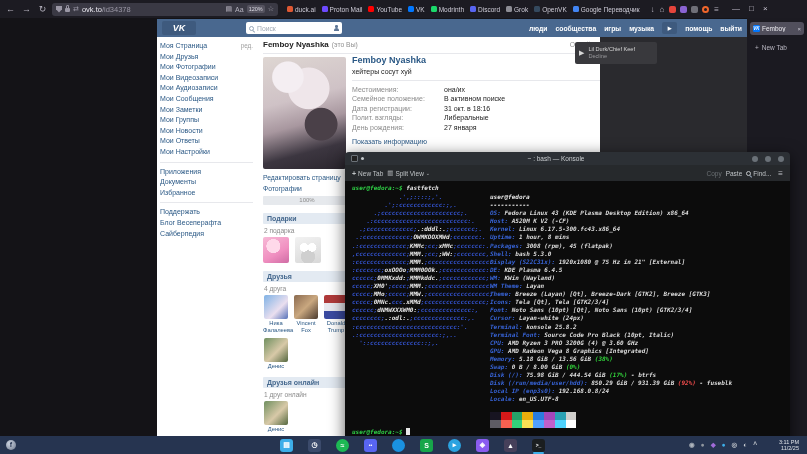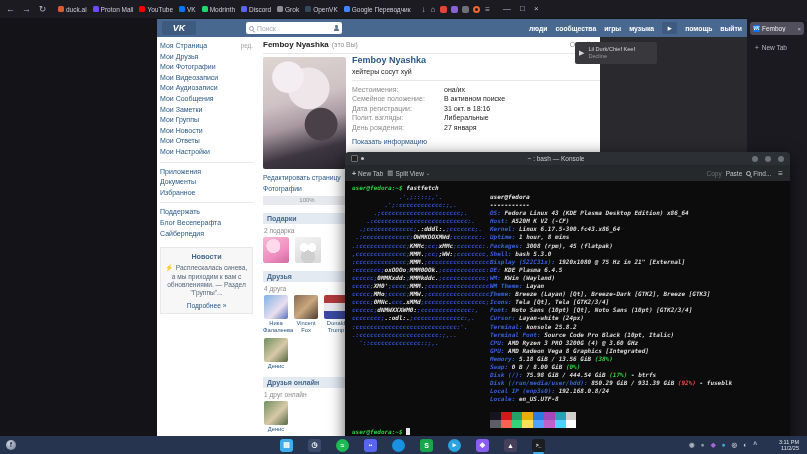--- a/index.html
+++ b/index.html
@@ -152,20 +152,30 @@
 </head>
 <body>
 
 <div class="screen">
 
   <div class="browser">
     <div class="toolbar">
       <span class="navbtn">←</span>
       <span class="navbtn">→</span>
       <span class="navbtn">↻</span>
+      <div class="urlbar">
+        <span class="icon-shield"></span>
+        <span class="icon-lock"></span>
+        <span class="swapicon">⇄</span>
+        <span class="urltext"><span class="url-host">ovk.to</span><span class="url-path">/id34378</span></span>
+        <span class="urlicon">▤</span>
+        <span class="urlicon">Aa</span>
+        <span class="zoom-badge">120%</span>
+        <span class="urlicon">☆</span>
+      </div>
       <div class="bookmarks">
           <span class="bm">
             <span class="fav" style="background: rgb(222, 88, 51);"></span>
             <span>duck.ai</span>
           </span>
           <span class="bm">
             <span class="fav" style="background: rgb(109, 74, 255);"></span>
             <span>Proton Mail</span>
           </span>
           <span class="bm">
@@ -303,25 +313,20 @@
                     <span>Поддержать</span>
                   </div>
                   <div class="sb-item">
                     <span>Блог Весеперафта</span>
                   </div>
                   <div class="sb-item">
                     <span>Сайберпедия</span>
                   </div>
                 </div>
               </div>
-            <div class="news">
-              <div class="news-title">Новости</div>
-              <div class="news-text">⚡ Расплескалась синева, а мы приходим к вам с обновлениями. — Раздел "Группы"...</div>
-              <div class="news-more">Подробнее »</div>
-            </div>
           </div>
 
           <div class="vk-main">
             <div class="pm-row">
               <span class="pm-name">Femboy Nyashka</span>
               <span class="pm-you">(это Вы)</span>
               <span class="pm-online">Онлайн</span>
             </div>
             <div class="pm-divider"></div>
             <div class="avatar"></div>

